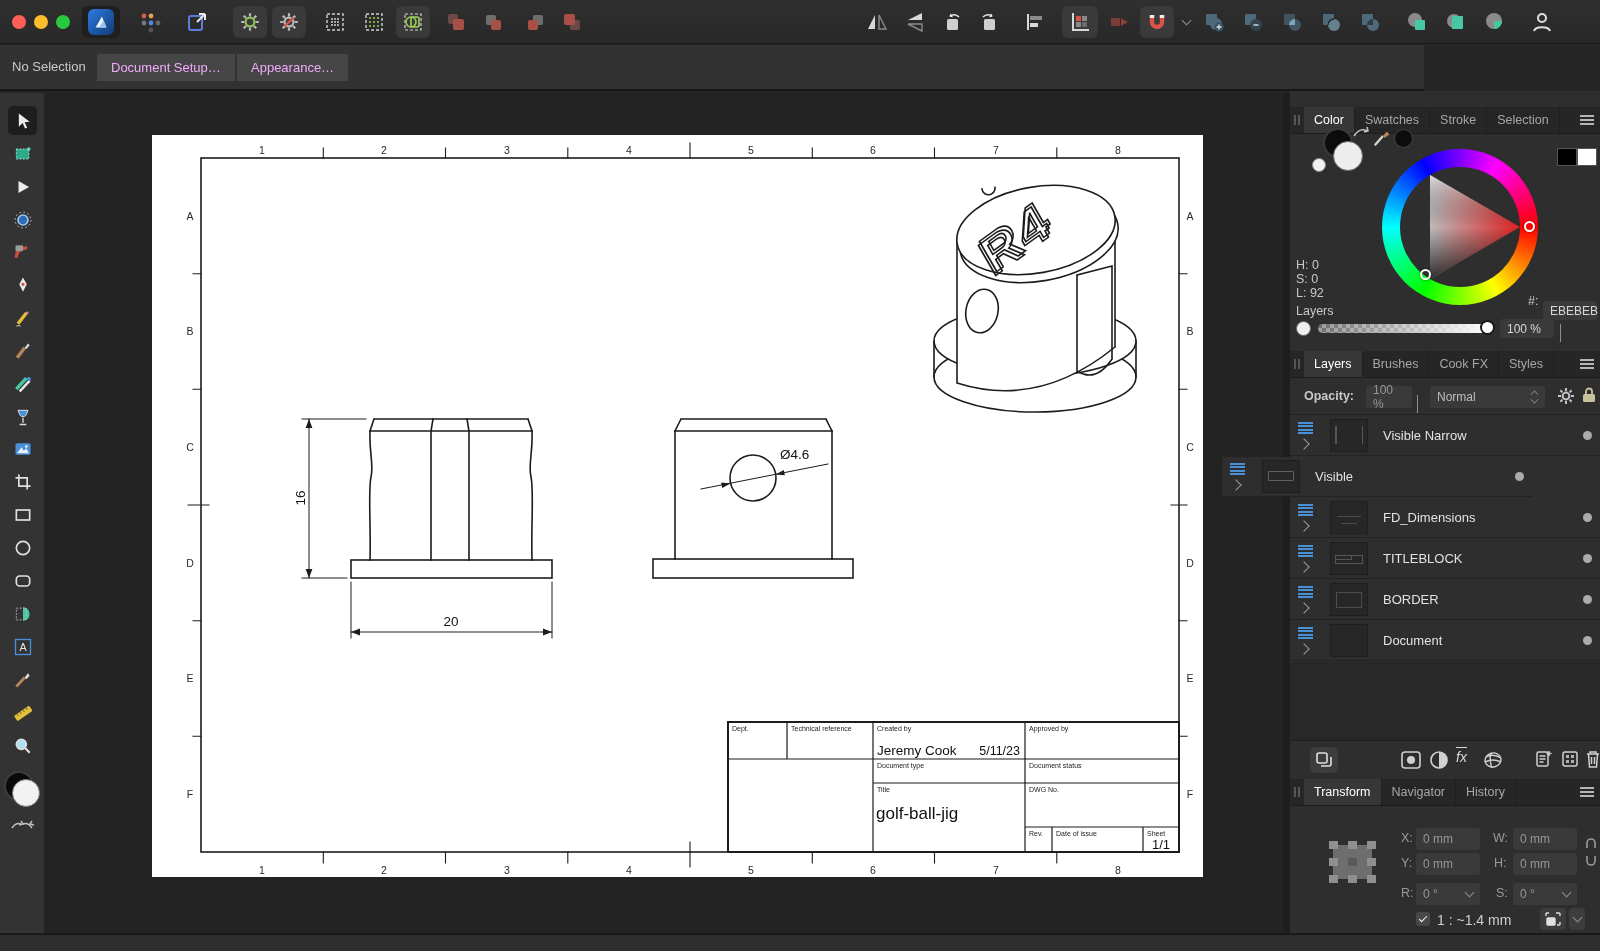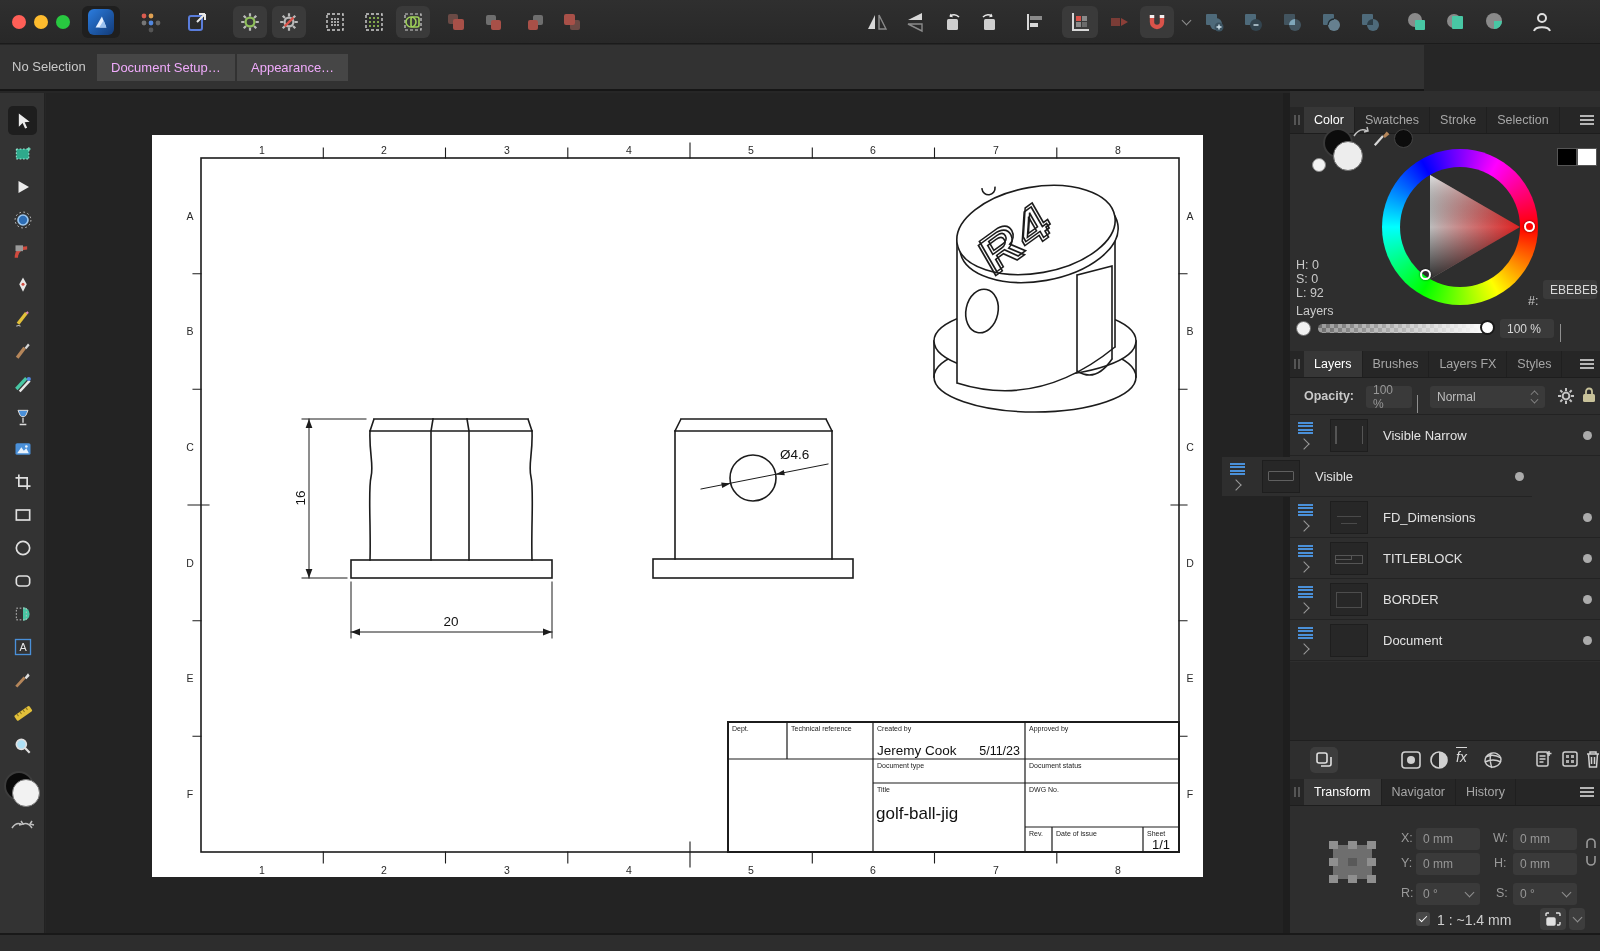--- a/index.html
+++ b/index.html
@@ -630,41 +630,41 @@
     <polygon points="122,62 32,10 32,114" fill="url(#tg2)"></polygon>
   </svg>
   <div class="abs sel-dot" style="left:142px;top:72px"></div>
   <div class="abs sel-dot" style="left:38px;top:120px"></div>
 </div>
 
 <span class="abs lbl" style="left:1296px;top:258px">H: 0</span>
 <span class="abs lbl" style="left:1296px;top:272px">S: 0</span>
 <span class="abs lbl" style="left:1296px;top:286px">L: 92</span>
 <span class="abs lbl" style="left:1528px;top:294px">#:</span>
-<div class="abs field" style="left:1543px;top:280px;width:54px;height:19px;color:#d8d8d8">EBEBEB</div>
+<div class="abs field" style="left:1543px;top:301px;width:54px;height:19px;color:#d8d8d8">EBEBEB</div>
 
 <span class="abs lbl" style="left:1296px;top:304px">Layers</span>
 <div class="abs" style="left:1296px;top:321px;width:15px;height:15px;border-radius:50%;background:#f0f0f0;border:1px solid #666"></div>
 <div class="abs checker" style="left:1318px;top:324px;width:170px;height:9px;border-radius:5px;overflow:hidden">
   <div style="width:100%;height:100%;background:linear-gradient(to right,rgba(255,255,255,0),#fff)"></div>
 </div>
 <div class="abs" style="left:1480px;top:320px;width:15px;height:15px;border-radius:50%;background:#fff;border:2px solid #1a1a1a"></div>
 <div class="abs field" style="left:1500px;top:319px;width:54px;height:19px;color:#d8d8d8;justify-content:space-between">
   <span>100 %</span>
 </div>
 <div class="abs" style="left:1560px;top:324px"><span class="chev-d"></span></div>
 
 <div class="tabbar abs" style="left:1290px;top:351px">
   <div class="grip">
       <i></i>
       <i></i>
     </div>
   <div class="tab active">Layers</div>
   <div class="tab">Brushes</div>
-  <div class="tab">Layers FX</div>
+  <div class="tab">Cook FX</div>
   <div class="tab">Styles</div>
   <div class="burger">
       <i></i>
       <i></i>
       <i></i>
     </div>
 </div>
 <div class="abs" style="left:1290px;top:379px;width:310px;height:36px;background:#2e2e2e;border-bottom:1px solid #222">
   <span class="abs lbl" style="left:14px;top:10px;font-weight:bold">Opacity:</span>
   <div class="abs field" style="left:76px;top:7px;width:46px;height:22px">100 %</div>

